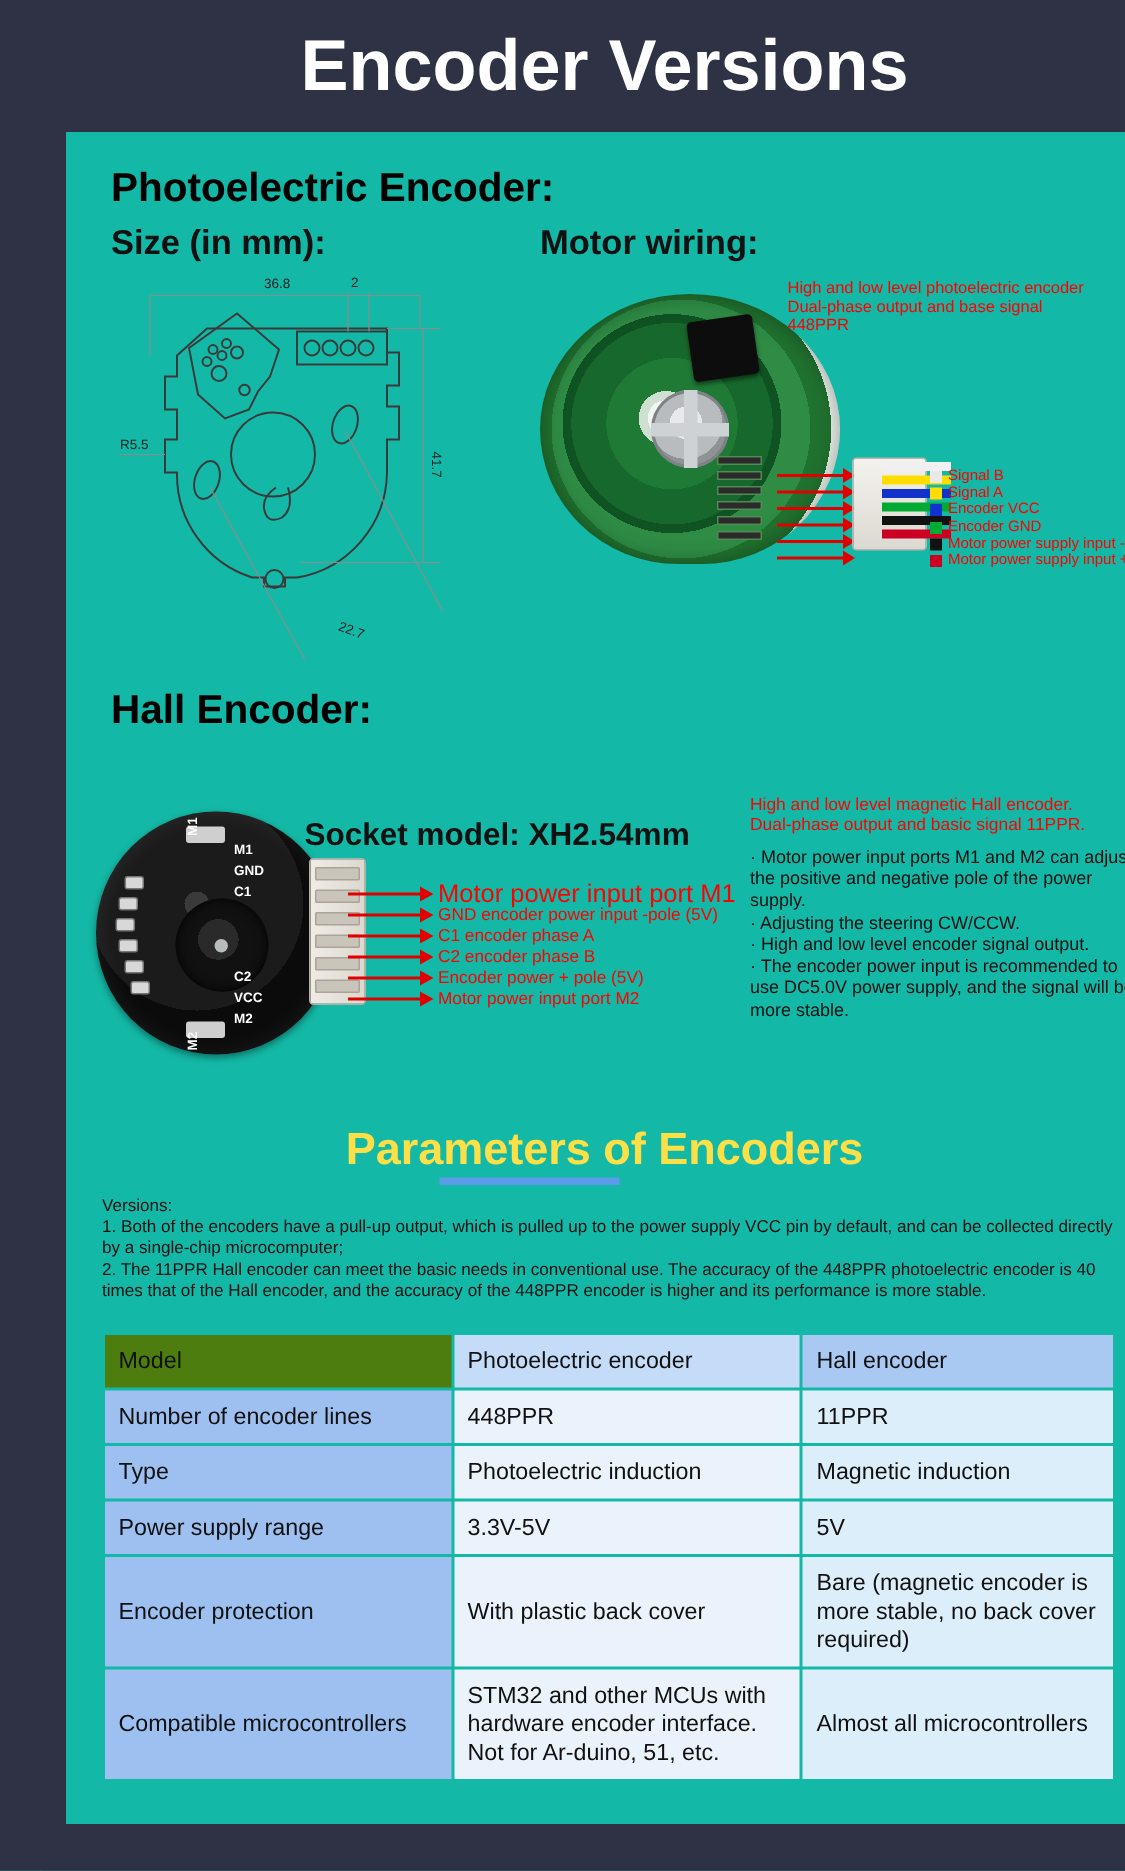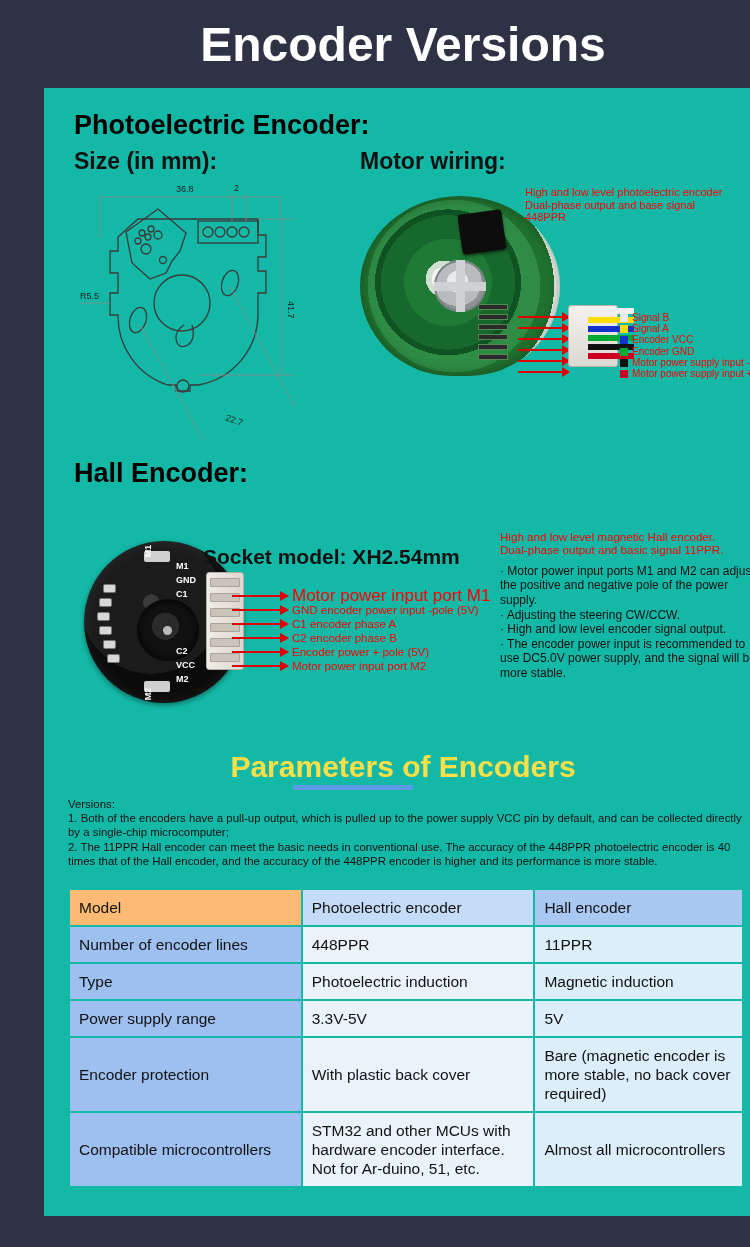--- a/index.html
+++ b/index.html
@@ -87,21 +87,21 @@
   }
 
   .redtext { color:#ff0000; font-size:11px; line-height:12.5px; white-space:nowrap; }
   .legend { position:absolute; left:592px; top:312px; }
   .legend-row { display:flex; align-items:center; height:11.3px; }
   .legend-sw { width:8px; height:8px; margin-right:4px; flex:0 0 8px; }
   .legend-lb { color:#ff0000; font-size:10px; line-height:10px; white-space:nowrap; }
 
   
   .hall-board {
-    position: absolute; left: 56px; top: 541px; width: 160px; height: 162px;
+    position: absolute; left: 36px; top: 541px; width: 160px; height: 162px;
     border-radius: 50%;
     background: radial-gradient(circle at 42% 38%, #3a3a3a 0 6%, #1b1b1b 6% 52%, #0b0b0b 52% 100%);
     box-shadow: inset 0 0 16px rgba(255,255,255,.07), 0 2px 5px rgba(0,0,0,.4);
   }
   .hall-shaft {
     position:absolute; left:33%; top:36%; width:62px; height:62px; border-radius:50%;
     background: radial-gradient(circle at 46% 44%, #2a2a2a 0 28%, #111 28% 72%, #050505 72% 100%);
     box-shadow: inset 0 0 8px #000;
   }
   .hall-shaft::after {
@@ -135,21 +135,21 @@
   
   table.params {
     position:absolute; left:24px; top:888px; width:676px;
     border-collapse:separate; border-spacing:2px 2px;
     table-layout:fixed;
   }
   table.params td { vertical-align:middle; padding:8px 9px; font-size:15.5px; color:#111; line-height:19px; }
   td.c0 { width:230px; background:#9dc0f0; }
   td.c1 { width:230px; background:#eaf3fc; }
   td.c2 { width:206px; background:#ddeefb; }
-  tr.head td.c0 { background:#fdba74; }
+  tr.head td.c0 { background:#4d7c0f; }
   tr.head td.c1 { background:#c5dcf8; }
   tr.head td.c2 { background:#a9c9f3; }
   td.small { font-size:11.5px; line-height:14px; }
   .nowrapcell { white-space:nowrap; }
 </style>
 </head>
 <body>
 
 <div id="slide">
 

